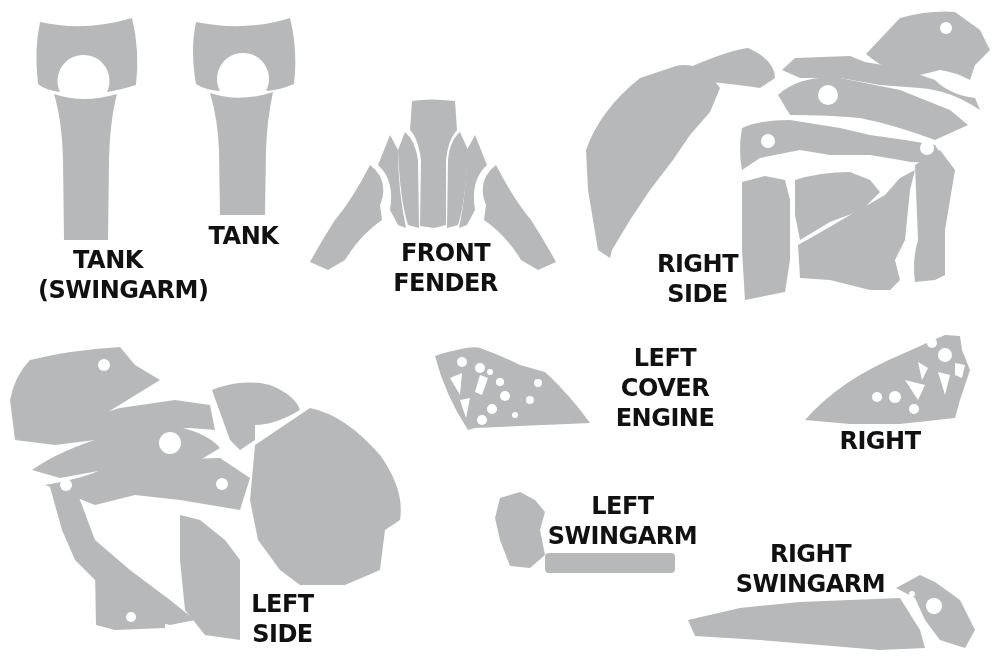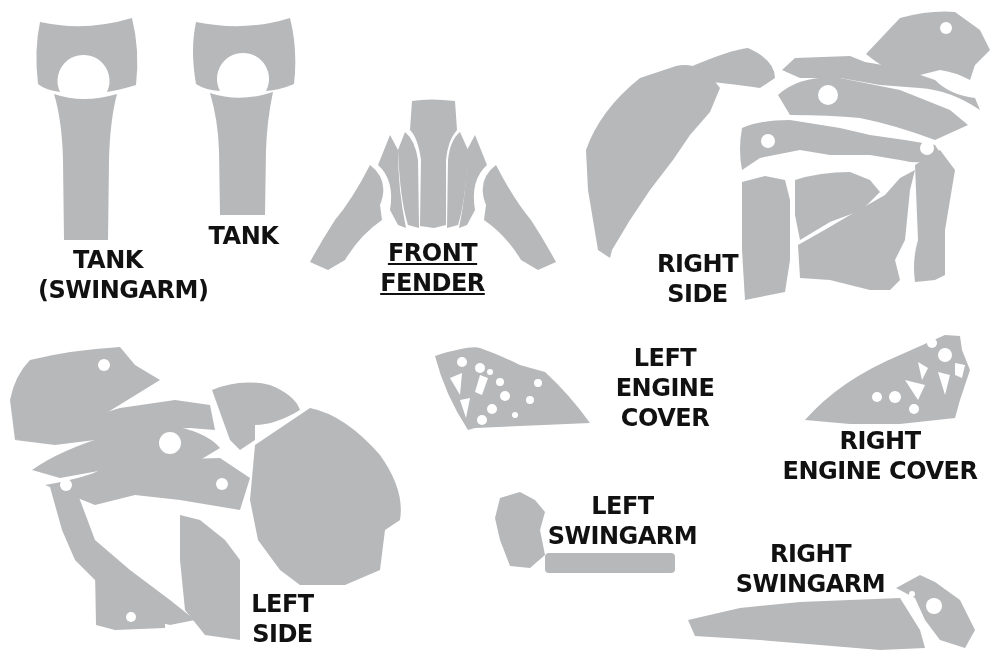--- a/index.html
+++ b/index.html
@@ -113,40 +113,39 @@
   </g>
 </svg>
 
 <div class="lbl" style="left:38px;top:245px;width:140px;">
   <span>TANK</span>
   <span>(SWINGARM)</span>
 </div>
 <div class="lbl" style="left:196px;top:221px;width:95px;">
   <span>TANK</span>
 </div>
-<div class="lbl" style="left:370px;top:238px;width:125px;text-decoration:underline;">
+<div class="lbl" style="left:383px;top:238px;width:125px;">
   <span>FRONT</span>
   <span>FENDER</span>
 </div>
 <div class="lbl" style="left:650px;top:249px;width:95px;">
   <span>RIGHT</span>
   <span>SIDE</span>
 </div>
 <div class="lbl" style="left:240px;top:589px;width:85px;">
   <span>LEFT</span>
   <span>SIDE</span>
 </div>
 <div class="lbl" style="left:610px;top:343px;width:110px;">
   <span>LEFT</span>
+  <span>COVER</span>
   <span>ENGINE</span>
-  <span>COVER</span>
 </div>
 <div class="lbl" style="left:775px;top:426px;width:210px;">
   <span>RIGHT</span>
-  <span>ENGINE COVER</span>
 </div>
 <div class="lbl" style="left:540px;top:491px;width:165px;">
   <span>LEFT</span>
   <span>SWINGARM</span>
 </div>
 <div class="lbl" style="left:728px;top:539px;width:165px;">
   <span>RIGHT</span>
   <span>SWINGARM</span>
 </div>
 

